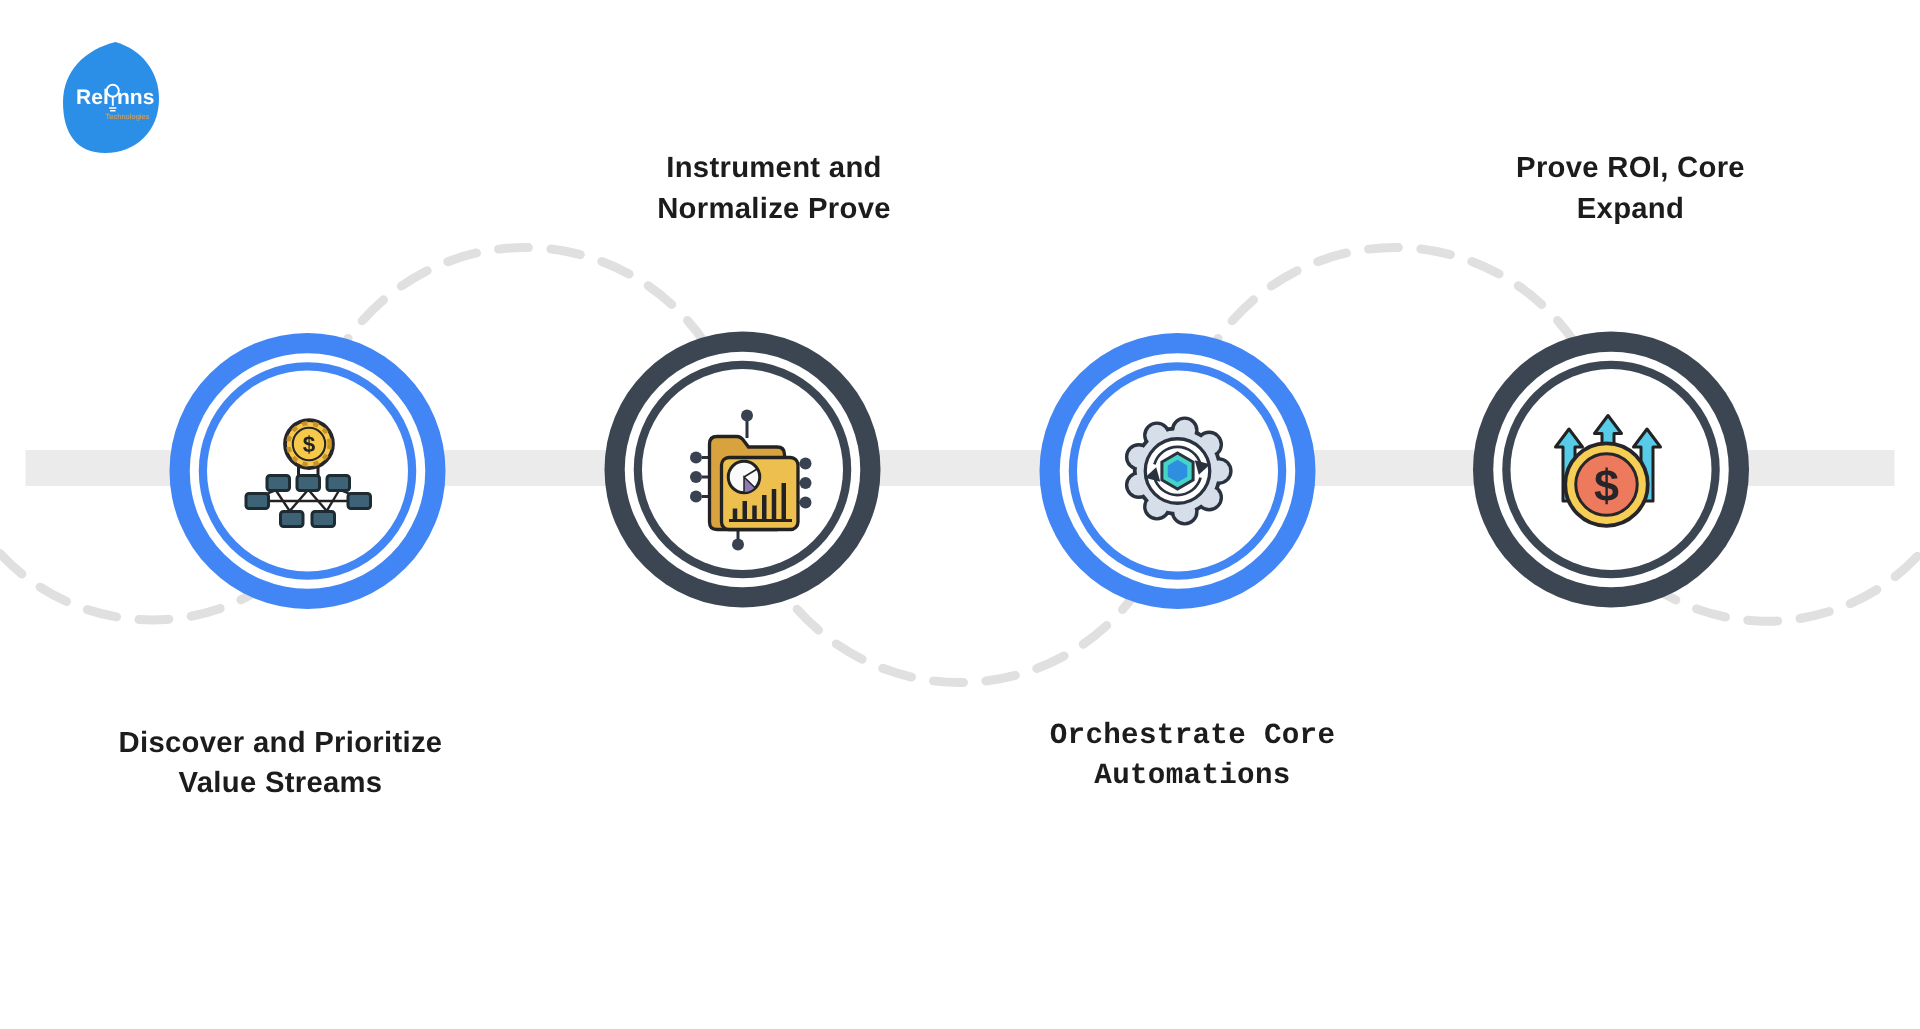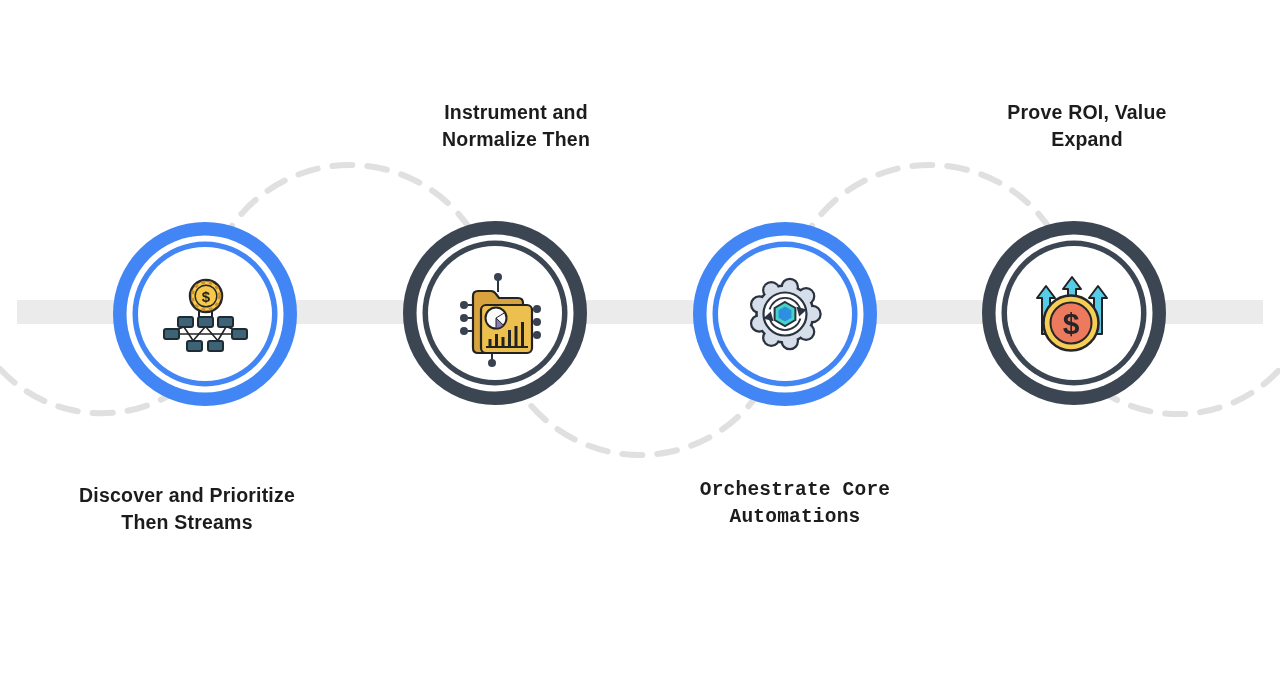--- a/index.html
+++ b/index.html
@@ -161,22 +161,36 @@
         <path d="M 1098,286 L 1107,298 L 1102,298 L 1102,334 L 1094,334 L 1094,298 L 1089,298 Z"></path>
         <path d="M 1072,277 L 1081,289 L 1076,289 L 1076,330 L 1068,330 L 1068,289 L 1063,289 Z"></path>
       </g>
       <circle cx="1071" cy="323" r="27.5" fill="#F7CE55" stroke="#26262A" stroke-width="2.5"></circle>
       <circle cx="1071" cy="323" r="20.5" fill="#EE7A5E" stroke="#26262A" stroke-width="2"></circle>
       <text x="1071" y="334" text-anchor="middle" font-size="30" font-weight="bold" fill="#26262A">$</text>
     </g>
   </svg>
 
   <div class="step-label" style="left:47px;  top:482px; width:280px;">Discover and Prioritize
-Then Streams</div>
+Value Streams</div>
   <div class="step-label" style="left:396px; top:99px;  width:240px;">Instrument and
-Normalize Then</div>
+Normalize Prove</div>
   <div class="step-label" style="left:675px; top:477px; width:240px;font-family:Liberation Mono, monospace;">Orchestrate Core
 Automations</div>
-  <div class="step-label" style="left:967px; top:99px;  width:240px;">Prove ROI, Value
+  <div class="step-label" style="left:967px; top:99px;  width:240px;">Prove ROI, Core
 Expand</div>
 
+  <div class="logo-wrap">
+    <svg width="68" height="78" viewBox="0 0 68 78">
+      <path d="M 36,2 C 53,7 65,21 65,40 C 65,61 50,76 29,76 C 10,76 1,63 1,42 C 1,21 16,7 36,2 Z" fill="#2B8FE8"></path>
+      <text x="31.5" y="43" text-anchor="end" font-size="14" font-weight="bold" fill="#FFFFFF">Rel</text>
+      <text x="37" y="43" text-anchor="start" font-size="14" font-weight="bold" fill="#FFFFFF">nns</text>
+      <g stroke="#FFFFFF" fill="none">
+        <circle cx="34.2" cy="34.5" r="4" stroke-width="1.3"></circle>
+        <line x1="34.2" y1="38.5" x2="34.2" y2="44.5" stroke-width="1.3"></line>
+        <line x1="31.8" y1="46" x2="36.6" y2="46" stroke-width="1"></line>
+        <line x1="32.4" y1="47.8" x2="36" y2="47.8" stroke-width="1"></line>
+      </g>
+      <text x="44" y="53.5" text-anchor="middle" font-size="5" fill="#F0A23C">Technologies</text>
+    </svg>
+  </div>
 
 </div>
 
 </body></html>

